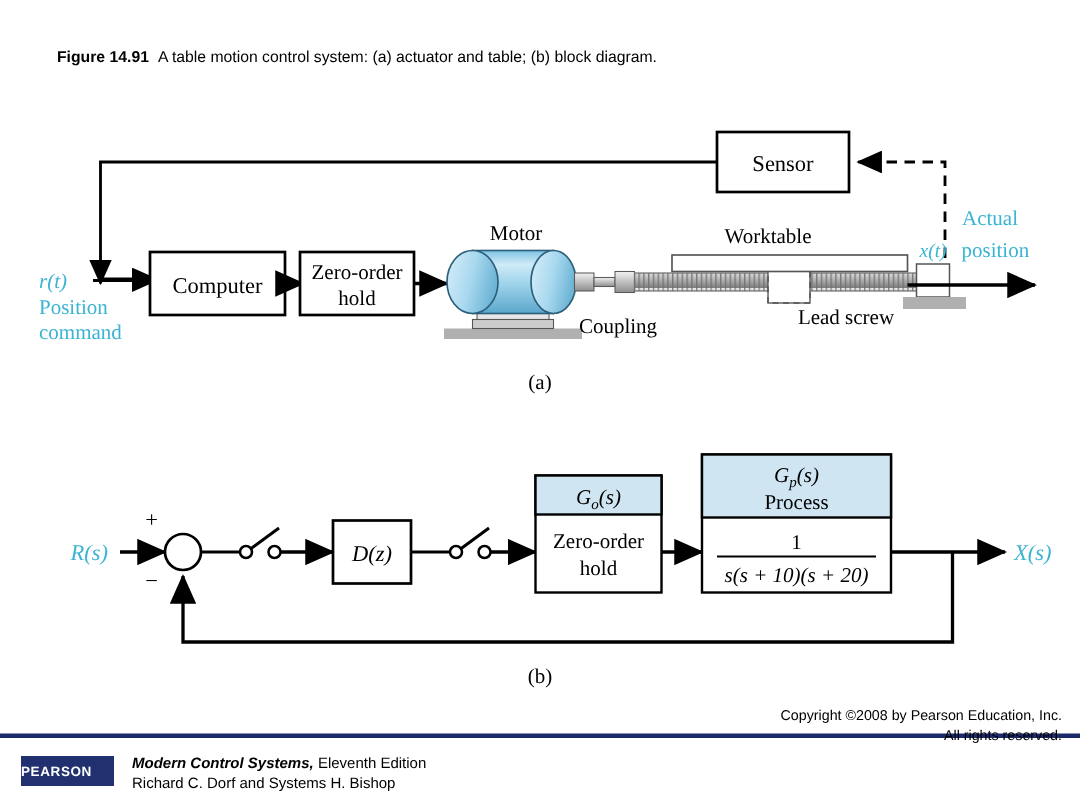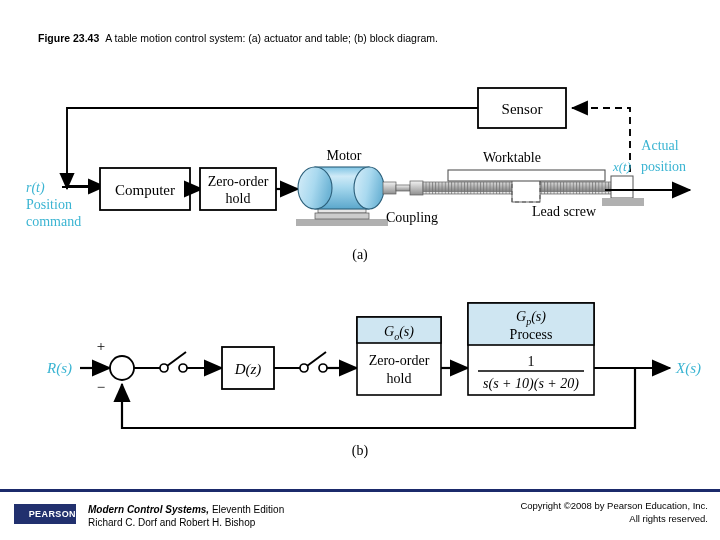--- a/index.html
+++ b/index.html
@@ -61,21 +61,21 @@
     top: 504px;
     width: 62px;
     height: 20px;
     background: #21306e;
     color: #ffffff;
     font-size: 9px;
     font-weight: bold;
     letter-spacing: 0.4px;
     display: flex;
     align-items: center;
-    justify-content: flex-end;
+    justify-content: flex-start;
   }
   .book-info {
     position: absolute;
     left: 88px;
     top: 503px;
     font-size: 10px;
     line-height: 13px;
   }
   .book-info .title-italic {
     font-style: italic;
@@ -83,21 +83,21 @@
   }
   .book-info .edition {
     font-weight: normal;
   }
   .book-info .authors {
     display: block;
   }
   .copyright {
     position: absolute;
     right: 12px;
-    top: 500px;
+    top: 472px;
     text-align: right;
     font-size: 9.5px;
     line-height: 12.5px;
   }
   .copyright span {
     display: block;
     white-space: nowrap;
   }
 
   
@@ -105,21 +105,21 @@
   .t-teal   { font-family: "Liberation Serif", serif; fill: #3ab4d2; }
   .t-ital   { font-style: italic; }
   .t-mid    { text-anchor: middle; }
   .t-start  { text-anchor: start; }
   .t-end    { text-anchor: end; }
 </style>
 </head>
 <body>
 
 <div class="fig-caption">
-  <span class="fig-label">Figure 23.43</span><span class="fig-text">A table motion control system: (a) actuator and table; (b) block diagram.</span>
+  <span class="fig-label">Figure 14.91</span><span class="fig-text">A table motion control system: (a) actuator and table; (b) block diagram.</span>
 </div>
 
 <div class="diagram-canvas">
 <svg width="720" height="490" viewBox="0 0 720 490" xmlns="http://www.w3.org/2000/svg">
   <defs>
     <marker id="arrow" markerWidth="9" markerHeight="8" refX="8.4" refY="4" orient="auto">
       <path d="M0,0 L9,4 L0,8 z" fill="#000"></path>
     </marker>
     <marker id="arrowsm" markerWidth="8" markerHeight="7" refX="7.5" refY="3.5" orient="auto">
       <path d="M0,0 L8,3.5 L0,7 z" fill="#000"></path>
@@ -289,19 +289,19 @@
 </div>
 
 <div class="footer-rule"></div>
 
 <div class="pearson-logo">
   <span>PEARSON</span>
 </div>
 
 <div class="book-info">
   <span class="title-italic">Modern Control Systems,</span><span class="edition"> Eleventh Edition</span>
-  <span class="authors">Richard C. Dorf and Robert H. Bishop</span>
+  <span class="authors">Richard C. Dorf and Systems H. Bishop</span>
 </div>
 
 <div class="copyright">
   <span>Copyright ©2008 by Pearson Education, Inc.</span>
   <span>All rights reserved.</span>
 </div>
 
 </body></html>

